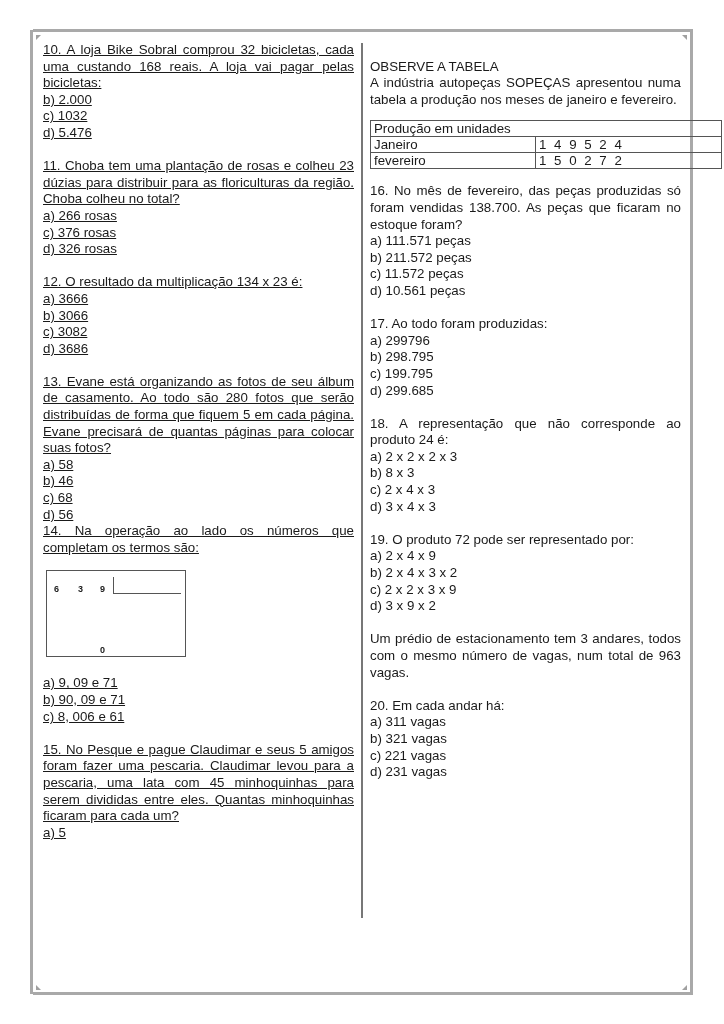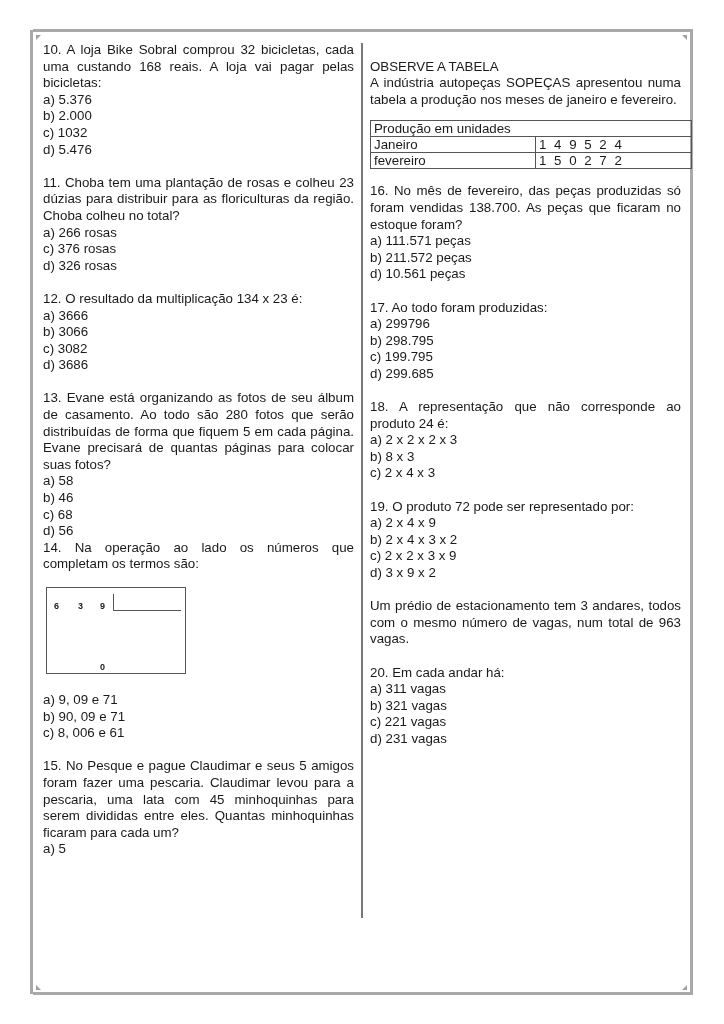--- a/index.html
+++ b/index.html
@@ -10,28 +10,28 @@
   .frame-left { position: absolute; left: 30px; top: 30px; width: 3px; height: 964px; background: #a9a9a9; }
   .frame-right { position: absolute; left: 690px; top: 30px; width: 3px; height: 964px; background: #a9a9a9; }
   .corner { position: absolute; width: 0; height: 0; }
   .corner.tl { left: 36px; top: 35px; border-top: 5px solid #a0a0a0; border-right: 5px solid transparent; }
   .corner.tr { left: 682px; top: 35px; border-top: 5px solid #a0a0a0; border-left: 5px solid transparent; }
   .corner.bl { left: 36px; top: 985px; border-bottom: 5px solid #a0a0a0; border-right: 5px solid transparent; }
   .corner.br { left: 682px; top: 985px; border-bottom: 5px solid #a0a0a0; border-left: 5px solid transparent; }
   .divider { position: absolute; left: 361px; top: 43px; width: 2px; height: 875px; background: #777; }
 
   .col { position: absolute; top: 42px; font-size: 13.3px; line-height: 16.6px; }
-  .col.left { left: 43px; width: 311px; }
+  .col.left { left: 43px; width: 311px; text-decoration: underline; }
   .col.right { left: 370px; width: 311px; }
   .q { text-align: justify; }
   .q p { margin: 0; }
   .opt { margin: 0; }
   .gap { height: 16.6px; }
 
-  table.prod { border-collapse: collapse; width: 322px; margin: 2px 0 0 0; font-size: 13.3px; }
+  table.prod { border-collapse: collapse; width: 352px; margin: 2px 0 0 0; font-size: 13.3px; }
   table.prod td { border: 1px solid #555; padding: 0 3px; height: 14px; line-height: 15px; }
   table.prod td.val { letter-spacing: 2px; }
 
   .divbox { position: relative; width: 138px; height: 85px; border: 1px solid #555; margin: 14px 0 18px 3px; font-size: 9px; }
   .divbox .d { position: absolute; top: 10px; font-weight: bold; }
   .divbox .bar-v { position: absolute; left: 66px; top: 6px; width: 1px; height: 16px; background: #555; }
   .divbox .bar-h { position: absolute; left: 66px; top: 22px; width: 68px; height: 1px; background: #555; }
   .divbox .zero { position: absolute; left: 53px; top: 71px; font-weight: bold; }
 </style>
 </head>
@@ -43,21 +43,20 @@
 <div class="frame-right"></div>
 <div class="corner tl"></div>
 <div class="corner tr"></div>
 <div class="corner bl"></div>
 <div class="corner br"></div>
 <div class="divider"></div>
 
 <div class="col left">
   <div class="q">
     <p>10. A loja Bike Sobral comprou 32 bicicletas, cada uma custando 168 reais. A loja vai pagar pelas bicicletas:</p>
-    <p class="opt">a) 5.376</p>
     <p class="opt">b) 2.000</p>
     <p class="opt">c) 1032</p>
     <p class="opt">d) 5.476</p>
   </div>
   <div class="gap"></div>
   <div class="q">
     <p>11. Choba tem uma plantação de rosas e colheu 23 dúzias para distribuir para as floriculturas da região. Choba colheu no total?</p>
     <p class="opt">a) 266 rosas</p>
     <p class="opt">c) 376 rosas</p>
     <p class="opt">d) 326 rosas</p>
@@ -119,36 +118,38 @@
       <td>fevereiro</td>
       <td class="val">1 5 0 2 7 2</td>
     </tr>
   </tbody>
     </table>
   <div class="gap" style="height:14px"></div>
   <div class="q">
     <p>16. No mês de fevereiro, das peças produzidas só foram vendidas 138.700. As peças que ficaram no estoque foram?</p>
     <p class="opt">a) 111.571 peças</p>
     <p class="opt">b) 211.572 peças</p>
+    <p class="opt">c) 11.572 peças</p>
     <p class="opt">d) 10.561 peças</p>
   </div>
   <div class="gap"></div>
   <div class="q">
     <p>17. Ao todo foram produzidas:</p>
     <p class="opt">a) 299796</p>
     <p class="opt">b) 298.795</p>
     <p class="opt">c) 199.795</p>
     <p class="opt">d) 299.685</p>
   </div>
   <div class="gap"></div>
   <div class="q">
     <p>18. A representação que não corresponde ao produto 24 é:</p>
     <p class="opt">a) 2 x 2 x 2 x 3</p>
     <p class="opt">b) 8 x 3</p>
     <p class="opt">c) 2 x 4 x 3</p>
+    <p class="opt">d) 3 x 4 x 3</p>
   </div>
   <div class="gap"></div>
   <div class="q">
     <p>19. O produto 72 pode ser representado por:</p>
     <p class="opt">a) 2 x 4 x 9</p>
     <p class="opt">b) 2 x 4 x 3 x 2</p>
     <p class="opt">c) 2 x 2 x 3 x 9</p>
     <p class="opt">d) 3 x 9 x 2</p>
   </div>
   <div class="gap"></div>

